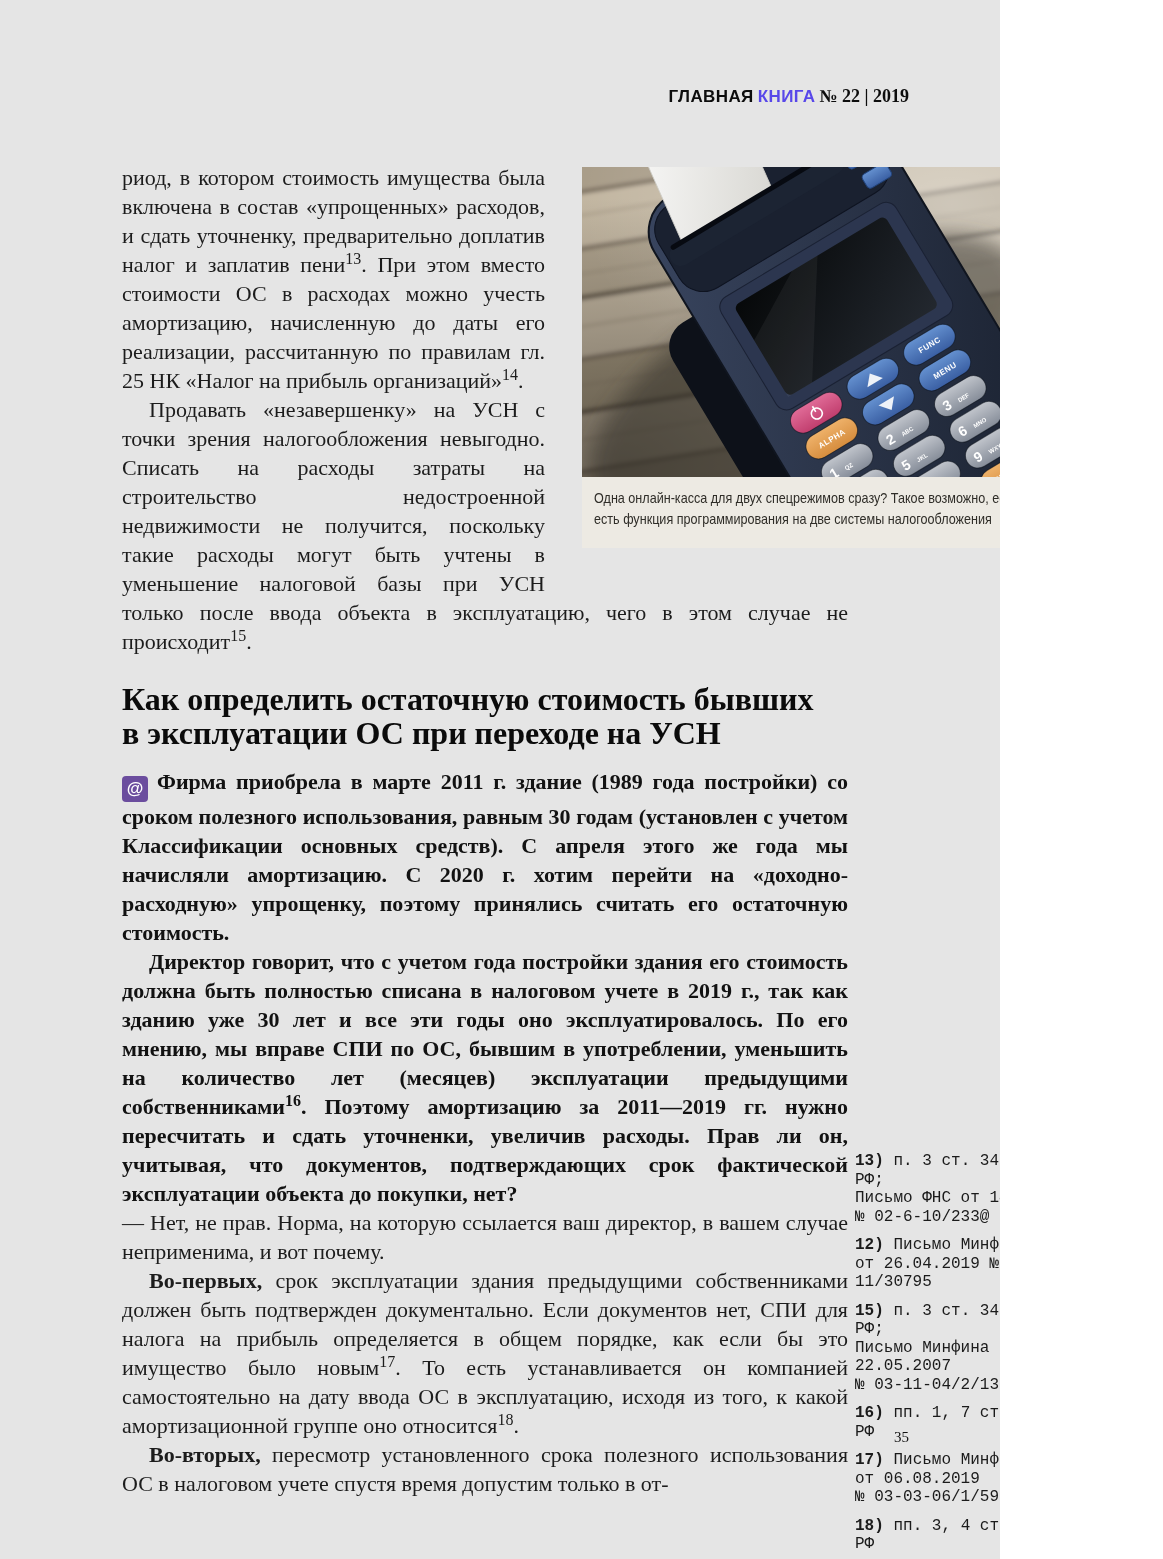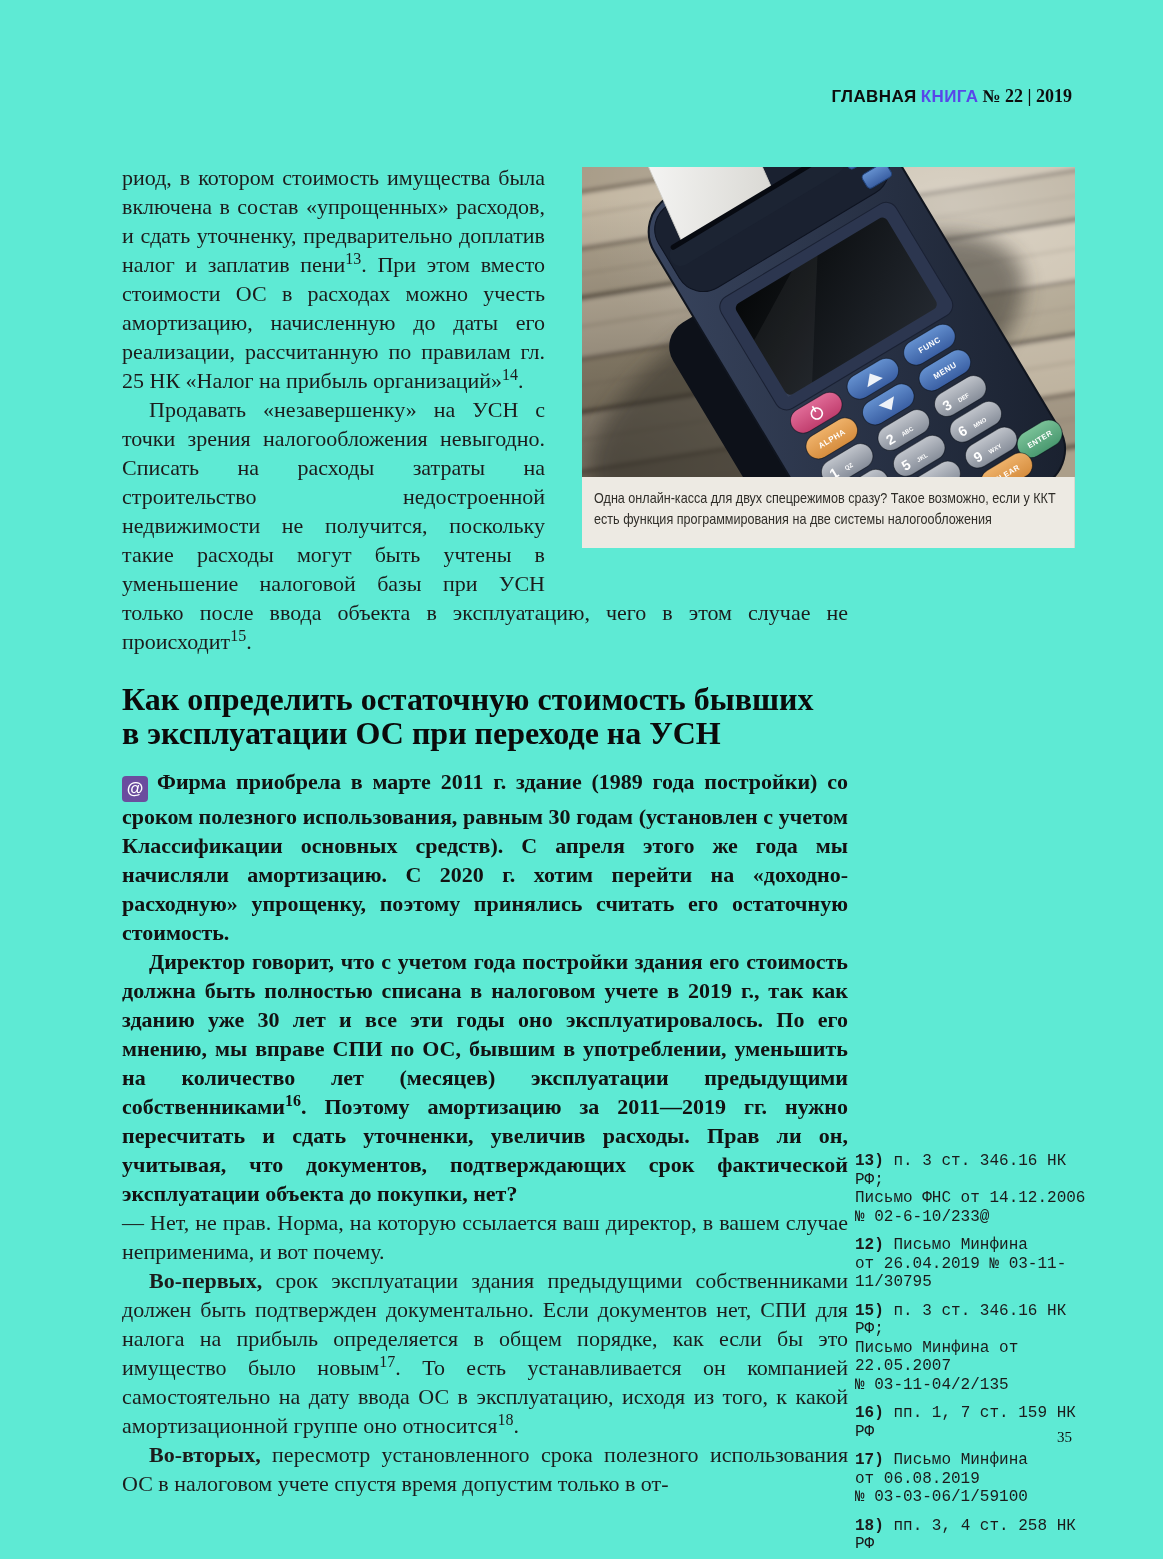--- a/index.html
+++ b/index.html
@@ -1,16 +1,16 @@
 <!DOCTYPE html>
 <html><head>
 <meta charset="utf-8">
 <style>
   html,body{margin:0;padding:0;background:#ffffff;}
-  .page{position:relative;width:1163px;height:1559px;background:#5eead4;
+  .page{position:relative;width:1000px;height:1559px;background:#e5e5e5;
         font-family:"Liberation Serif",serif;color:#1c1c1c;overflow:hidden;}
 
   .header{position:absolute;top:86px;right:91px;white-space:nowrap;}
   .brand{font-family:"Liberation Sans",sans-serif;font-weight:800;font-size:17px;letter-spacing:.4px;}
   .brand-main{color:#0d0d0d;}
   .brand-accent{color:#5847e9;}
   .issue{font-weight:700;font-size:18px;color:#0d0d0d;}
 
   .content{position:absolute;left:122px;top:163px;width:726px;}
 

